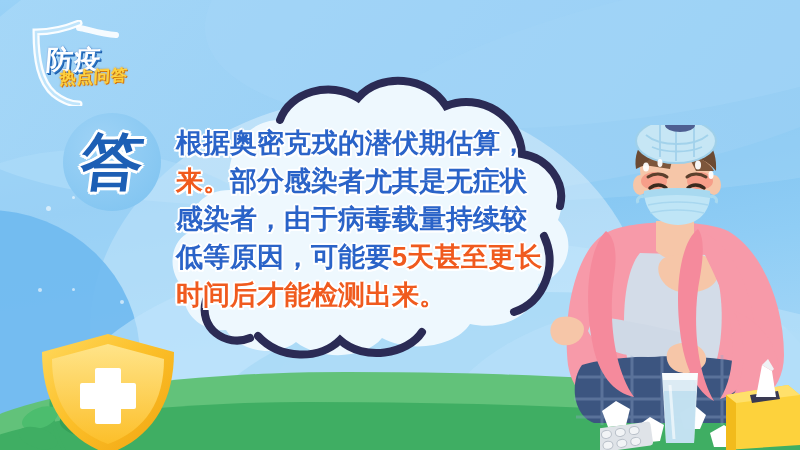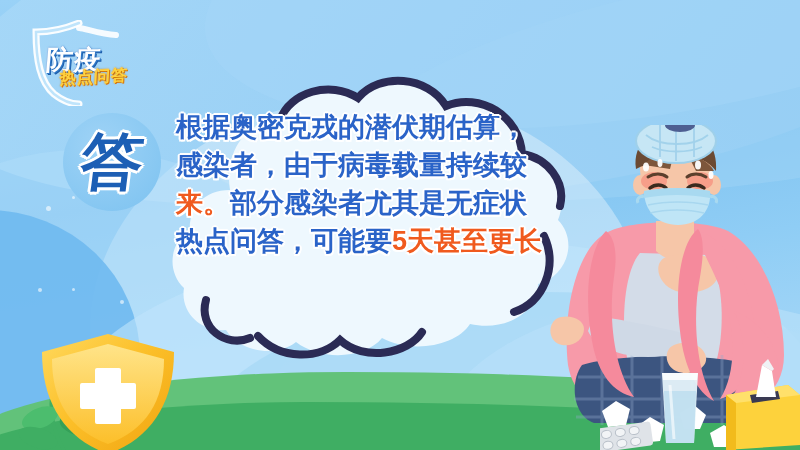--- a/index.html
+++ b/index.html
@@ -125,21 +125,21 @@
     font-size:62px; font-weight:bold; color:#1d5fb5;
     text-shadow:
       3px 0 0 #fff, -3px 0 0 #fff, 0 3px 0 #fff, 0 -3px 0 #fff,
       2px 2px 0 #fff, -2px 2px 0 #fff, 2px -2px 0 #fff, -2px -2px 0 #fff;
     transform:skewX(-7deg);
   }
 
   
   .cloud-svg{ position:absolute; left:140px; top:40px; }
   .bubble-text{
-    position:absolute; left:176px; top:108px;
+    position:absolute; left:176px; top:124px;
     width:400px;
   }
   .bline{
     font-size:27px; font-weight:bold;
     line-height:38px; letter-spacing:0px;
     white-space:nowrap;
     text-shadow:
       2px 0 0 #fff,-2px 0 0 #fff,0 2px 0 #fff,0 -2px 0 #fff,
       1.5px 1.5px 0 #fff,-1.5px 1.5px 0 #fff,1.5px -1.5px 0 #fff,-1.5px -1.5px 0 #fff;
   }
@@ -209,27 +209,30 @@
   </svg>
 
   <div class="answer-circle"></div>
   <div class="answer-char">答</div>
 
   <div class="bubble-text">
     <div class="bline">
       <span class="c-blue">根据奥密克戎的潜伏期估算，</span>
     </div>
     <div class="bline">
+      <span class="c-orange">来。</span><span class="c-blue">部分感染者尤其是无症状</span>
+    </div>
+    <div class="bline">
       <span class="c-blue">感染者，由于病毒载量持续较</span>
     </div>
     <div class="bline">
-      <span class="c-orange">来。</span><span class="c-blue">部分感染者尤其是无症状</span>
-    </div>
-    <div class="bline">
-      <span class="c-blue">热点问答，可能要</span><span class="c-orange">5天甚至更长</span>
+      <span class="c-blue">低等原因，可能要</span><span class="c-orange">5天甚至更长</span>
+    </div>
+    <div class="bline">
+      <span class="c-orange">时间后才能检测出来。</span>
     </div>
   </div>
 
   <svg class="leaf-grp" width="150" height="95" viewBox="0 0 150 95">
     <path d="M56 92 C44 72 40 46 46 26" stroke="#3fae63" stroke-width="3.5" fill="none" stroke-linecap="round"></path>
     <ellipse cx="32" cy="60" rx="19" ry="10" fill="#4cbd6e" transform="rotate(-22 32 60)"></ellipse>
     <ellipse cx="30" cy="80" rx="20" ry="10" fill="#3fae63" transform="rotate(18 30 80)"></ellipse>
     <ellipse cx="66" cy="46" rx="20" ry="10" fill="#4cbd6e" transform="rotate(-26 66 46)"></ellipse>
     <ellipse cx="72" cy="68" rx="21" ry="10" fill="#35a058" transform="rotate(16 72 68)"></ellipse>
     <ellipse cx="52" cy="26" rx="15" ry="8" fill="#52c777" transform="rotate(-48 52 26)"></ellipse>

